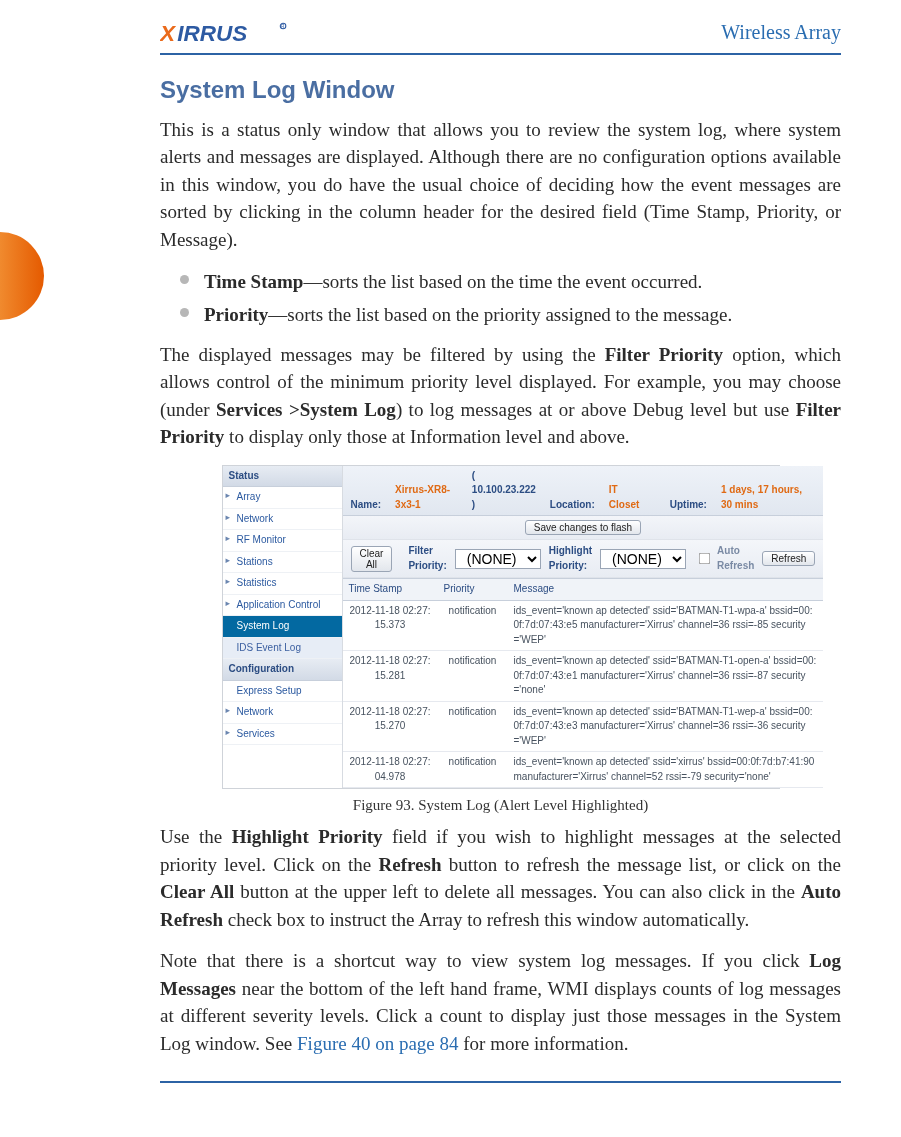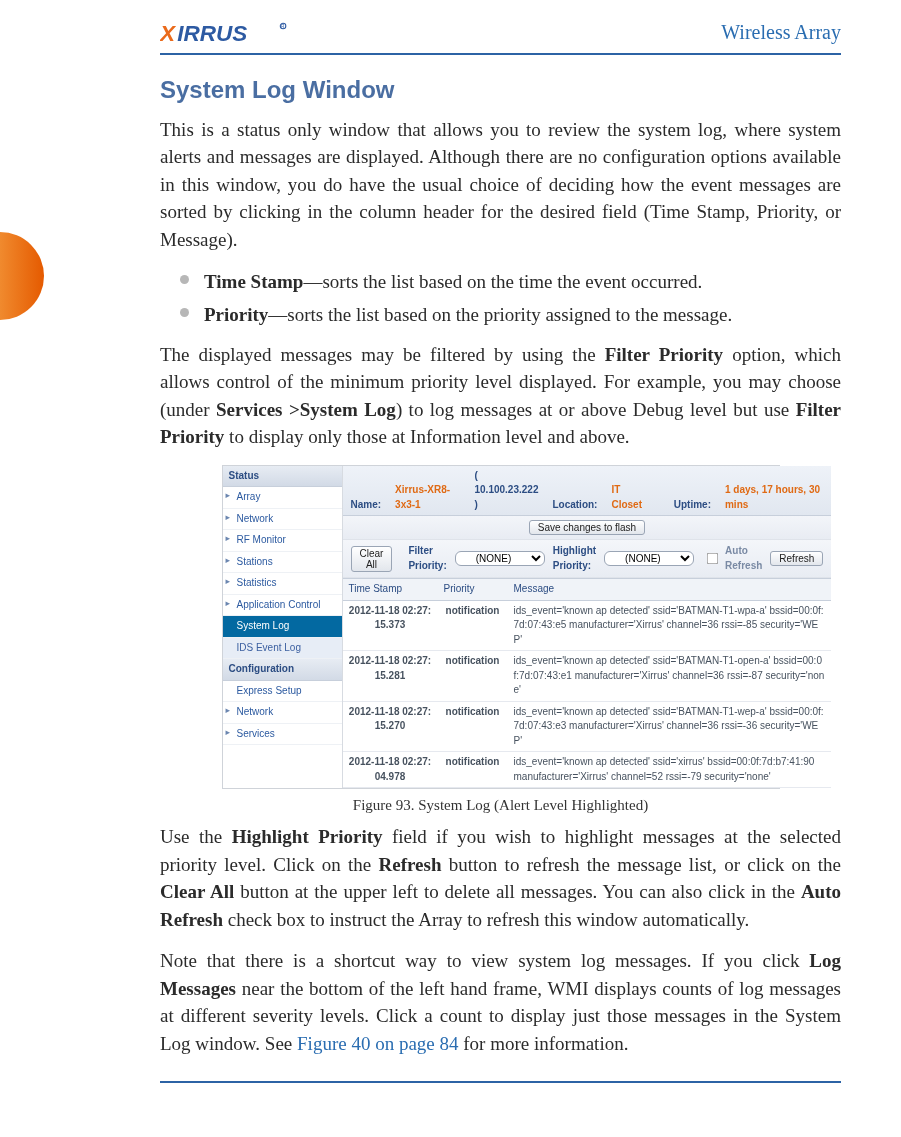--- a/index.html
+++ b/index.html
@@ -126,36 +126,36 @@
     color:#2c4d83; font-weight:700;
   }
   .ui .filterrow .sp{flex:1;}
   .ui button, .ui .fakebtn{
     font-size:10px; padding:1px 8px;
     border:1px solid #9aa5b5; border-radius:3px;
     background:linear-gradient(#fff,#e2e6ec);
     color:#222; cursor:pointer;
   }
   .ui select{
-    font-size:10px; border:1px solid #9aa5b5; border-radius:6px; background:#fff;
-    padding:0 16px;
+    font-size:14px; border:1px solid #9aa5b5; border-radius:0; background:#fff;
+    padding:0 7px;
   }
   .ui input[type=checkbox]{ transform:scale(.9); vertical-align:middle; }
   .ui table{ width:100%; border-collapse:collapse; table-layout:fixed; }
   .ui th{
     color:#2c4d83; background:#f0f3f8; border-bottom:1px solid #c7cfdb;
     border-top:1px solid #c7cfdb;
     padding:3px 6px; text-align:left; font-weight:400;
   }
   .ui td{
     padding:3px 6px; border-bottom:1px solid #e6e9ef; color:#47525f;
     word-break:break-all; vertical-align:top;
   }
   .ui col.c1{width:95px;} .ui col.c2{width:70px;}
-  .ui td.center{text-align:center;font-weight:bold;}
+  .ui td.center{text-align:center;}
 
   
   .footrule{ height:2px; background:var(--rule); margin-top:24px; }
   .runfoot{
     display:flex; justify-content:space-between;
     padding:8px 0 22px; color:var(--blue); font-size:20px;
   }
 </style>
 </head>
 <body>

